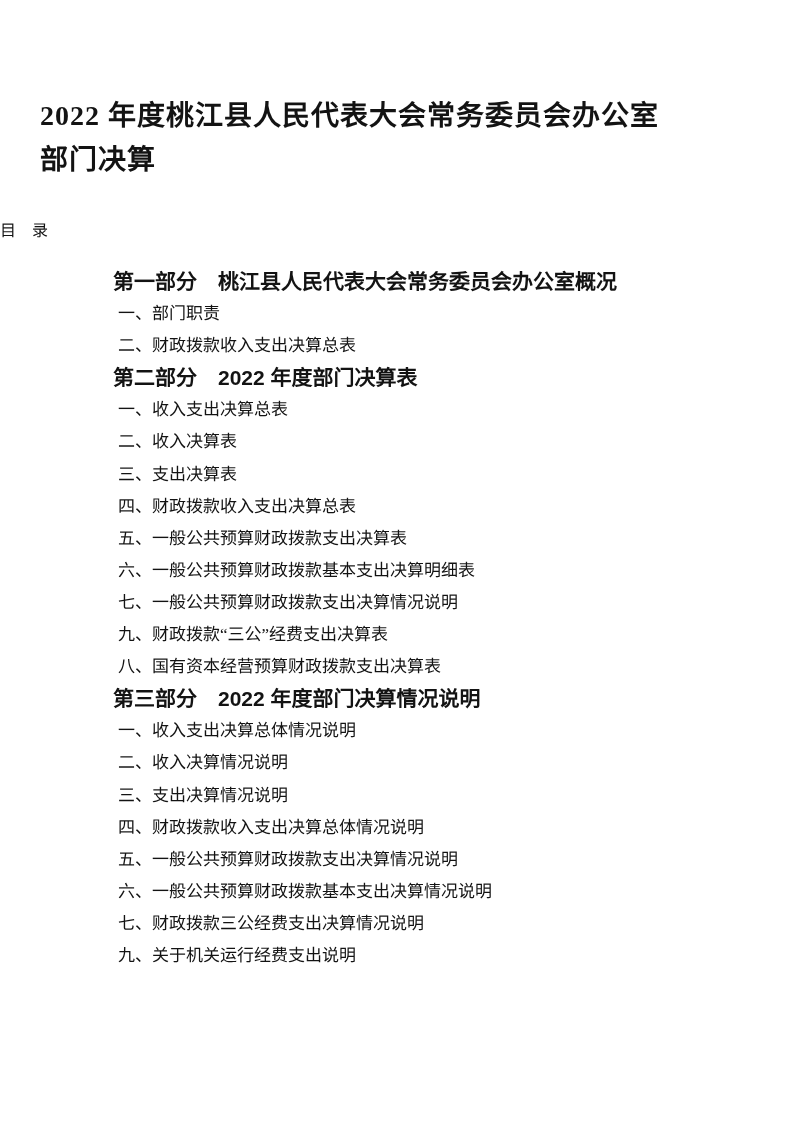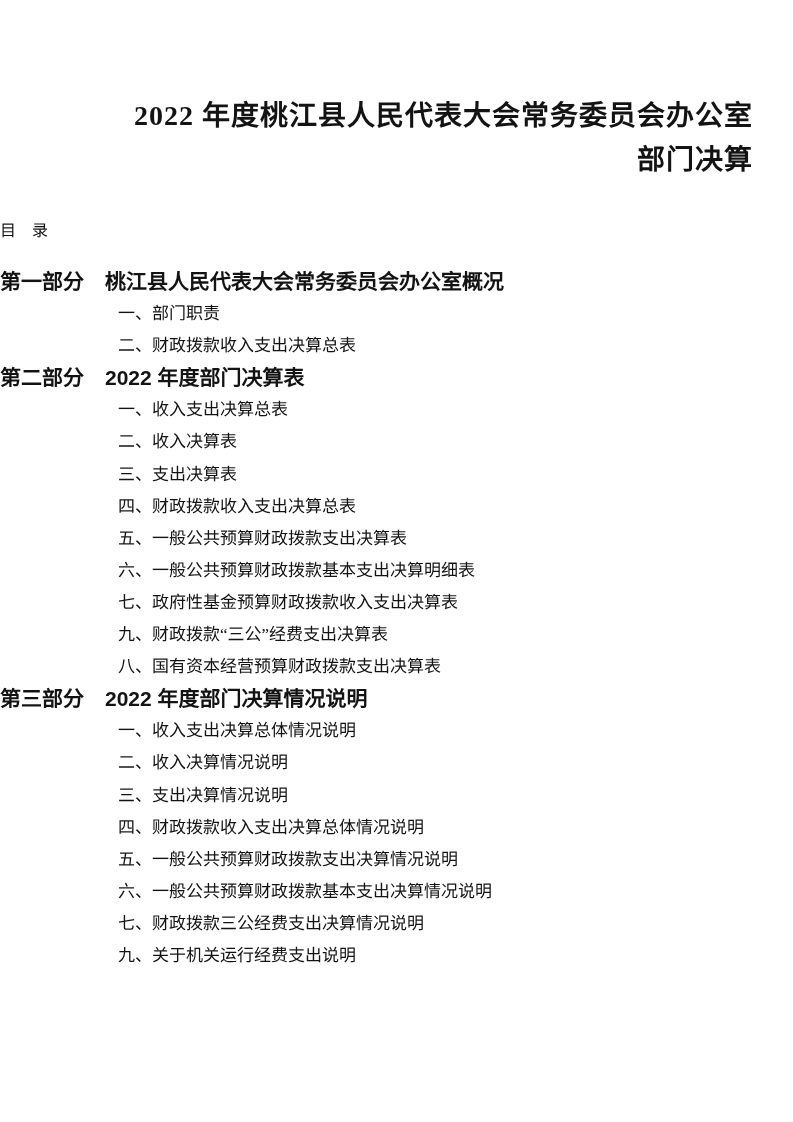--- a/index.html
+++ b/index.html
@@ -15,21 +15,21 @@
   }
   .page {
     position: relative;
     width: 793px;
     height: 1122px;
     overflow: hidden;
     background: #ffffff;
   }
   .doc-title {
     margin: 94px 40px 0 40px;
-    text-align: right;
+    text-align: left;
     font-size: 28px;
     font-weight: bold;
     line-height: 44px;
     letter-spacing: 1px;
   }
   .doc-title .title-line {
     display: block;
   }
   .toc-title {
     margin-top: 33px;
@@ -39,20 +39,21 @@
     line-height: 32px;
   }
   .toc {
     margin-top: 19px;
   }
   .toc-heading {
     font-family: "Liberation Sans", "DejaVu Sans", sans-serif;
     font-weight: bold;
     font-size: 21px;
     line-height: 32.1px;
+    margin-left: 113px;
     white-space: nowrap;
   }
   .toc-item {
     font-size: 17px;
     line-height: 32.1px;
     margin-left: 118px;
     white-space: nowrap;
   }
 </style>
 </head>
@@ -73,21 +74,21 @@
     <div class="toc-item">一、部门职责</div>
     <div class="toc-item">二、财政拨款收入支出决算总表</div>
 
     <div class="toc-heading">第二部分　2022 年度部门决算表</div>
     <div class="toc-item">一、收入支出决算总表</div>
     <div class="toc-item">二、收入决算表</div>
     <div class="toc-item">三、支出决算表</div>
     <div class="toc-item">四、财政拨款收入支出决算总表</div>
     <div class="toc-item">五、一般公共预算财政拨款支出决算表</div>
     <div class="toc-item">六、一般公共预算财政拨款基本支出决算明细表</div>
-    <div class="toc-item">七、政府性基金预算财政拨款收入支出决算表</div>
+    <div class="toc-item">七、一般公共预算财政拨款支出决算情况说明</div>
     <div class="toc-item">九、财政拨款“三公”经费支出决算表</div>
     <div class="toc-item">八、国有资本经营预算财政拨款支出决算表</div>
 
     <div class="toc-heading">第三部分　2022 年度部门决算情况说明</div>
     <div class="toc-item">一、收入支出决算总体情况说明</div>
     <div class="toc-item">二、收入决算情况说明</div>
     <div class="toc-item">三、支出决算情况说明</div>
     <div class="toc-item">四、财政拨款收入支出决算总体情况说明</div>
     <div class="toc-item">五、一般公共预算财政拨款支出决算情况说明</div>
     <div class="toc-item">六、一般公共预算财政拨款基本支出决算情况说明</div>

